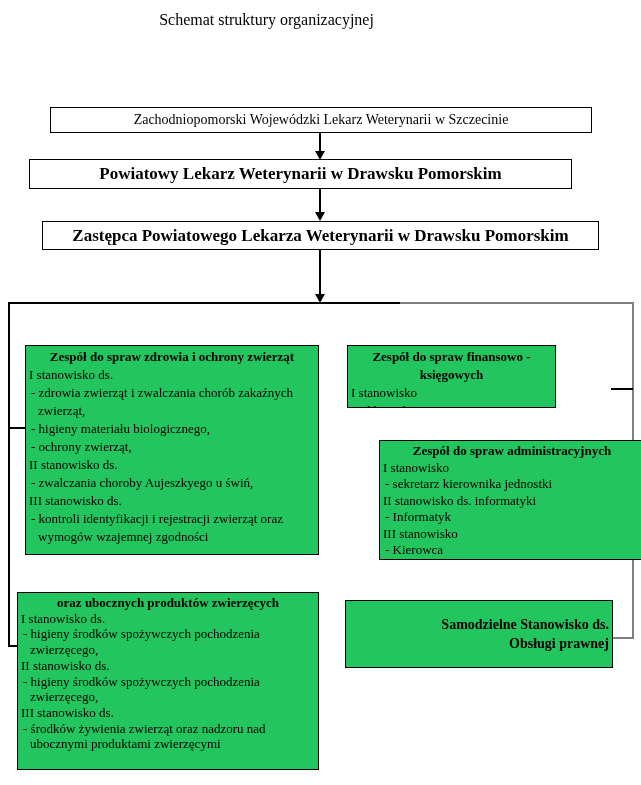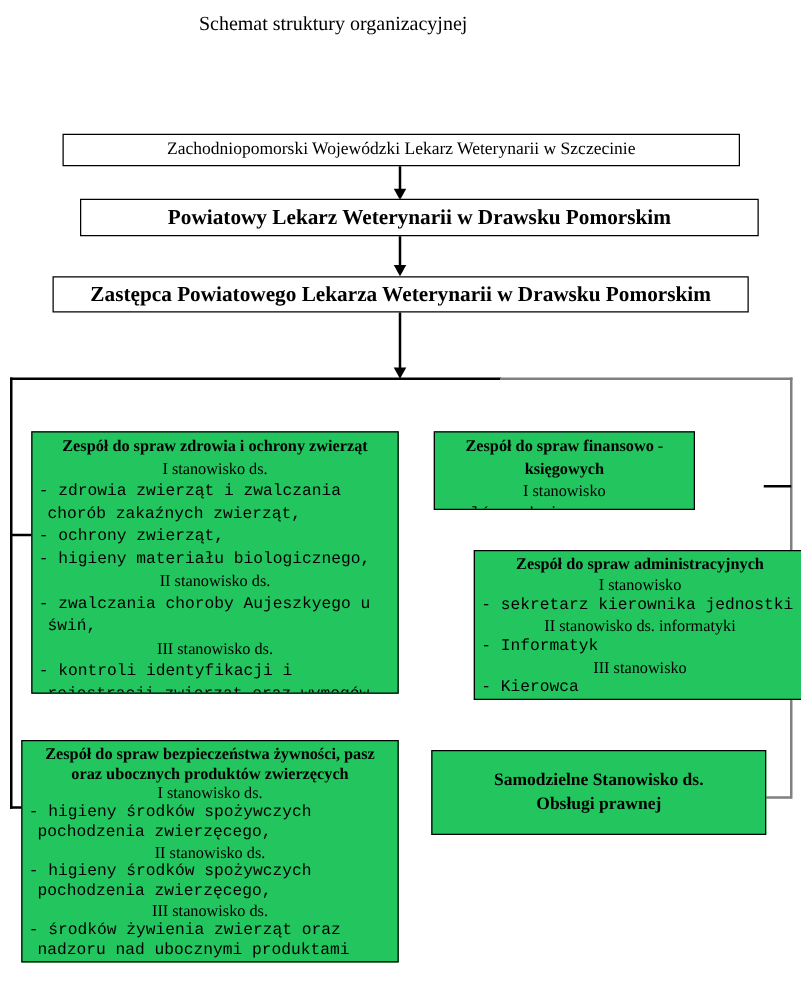--- a/index.html
+++ b/index.html
@@ -12,21 +12,21 @@
 
   
   #pageTitle { top:10px; left:0; width:533px; text-align:center;
     font-size:16px; line-height:19px; }
 
   
   .org-box { position:absolute; border:1px solid #000; background:#fff;
     text-align:center; box-sizing:border-box; }
   #boxTop   { left:50px; top:107px; width:542px; height:26px;
     font-size:14px; line-height:24px; }
-  #boxMid   { left:64px; top:159px; width:543px; height:30px;
+  #boxMid   { left:29px; top:159px; width:543px; height:30px;
     font-size:17px; line-height:28px; font-weight:bold; }
   #boxDep   { left:42px; top:221px; width:557px; height:29px;
     font-size:17px; line-height:27px; font-weight:bold; }
 
   
   .aline { position:absolute; width:2px; background:#000; }
   .ahead { position:absolute; width:0; height:0;
     border-left:5px solid transparent; border-right:5px solid transparent;
     border-top:9px solid #000; }
   #a1l { left:319px; top:133px; height:19px; }  #a1h { left:315px; top:151px; }
@@ -43,30 +43,30 @@
   #sL1 { left:8px;   top:427px; width:18px; height:2px; }
   #sL2 { left:8px;   top:645px; width:10px; height:2px; }
   #sR1 { left:611px; top:388px; width:22px; height:2px; }
   #sR2 { left:613px; top:492px; width:20px; height:2px; }
   #sR3 { left:613px; top:637px; width:20px; height:2px; }
 
   
   .team-box { position:absolute; background:#22c55e; border:1px solid #000;
     box-sizing:border-box; font-size:13px; padding:2px 3px; overflow:hidden; }
   .team-title { font-weight:bold; text-align:center; }
-  .tl.c { text-align:center; }
-  .tl.i { text-align:left; padding-left:9px; text-indent:-7px;font-family:Liberation Mono, monospace; }
+  .tl.c { }
+  .tl.i { text-align:left; padding-left:9px; text-indent:-7px; }
 
   #teamHealth  { left:25px;  top:345px; width:294px; height:210px; line-height:18px; }
   #teamFinance { left:347px; top:345px; width:209px; height:63px;  line-height:18px; }
   #teamAdmin   { left:347px; top:440px; width:266px; height:120px; line-height:16.5px;margin-left:32px; }
   #teamFood    { left:17px;  top:592px; width:302px; height:178px; line-height:15.7px; }
   #teamLegal   { left:345px; top:600px; width:268px; height:68px;
     display:flex; flex-direction:column; justify-content:center;
-    font-weight:bold; font-size:14px; text-align:center; line-height:19px; }
+    font-weight:bold; font-size:14px; text-align:right; line-height:19px; }
 </style>
 </head>
 <body>
 
 <div id="stage">
 
   <div id="pageTitle" class="abs">
     <div>Schemat struktury organizacyjnej</div>
   </div>
 
@@ -98,22 +98,22 @@
   <div id="sL1" class="cline"></div>
   <div id="sL2" class="cline"></div>
   <div id="sR1" class="cline"></div>
   <div id="sR2" class="cline"></div>
   <div id="sR3" class="cline cgray"></div>
 
   <div id="teamHealth" class="team-box">
     <div class="team-title">Zespół do spraw zdrowia i ochrony zwierząt</div>
     <div class="tl c">I stanowisko ds.</div>
     <div class="tl i">- zdrowia zwierząt i zwalczania chorób zakaźnych zwierząt,</div>
+    <div class="tl i">- higieny materiału biologicznego,</div>
     <div class="tl i">- ochrony zwierząt,</div>
-    <div class="tl i">- higieny materiału biologicznego,</div>
     <div class="tl c">II stanowisko ds.</div>
     <div class="tl i">- zwalczania choroby Aujeszkyego u świń,</div>
     <div class="tl c">III stanowisko ds.</div>
     <div class="tl i">- kontroli identyfikacji i rejestracji zwierząt oraz wymogów wzajemnej zgodności</div>
   </div>
 
   <div id="teamFinance" class="team-box">
     <div class="team-title">Zespół do spraw finansowo - księgowych</div>
     <div class="tl c">I stanowisko</div>
     <div class="tl i">- główny księgowy</div>
@@ -123,21 +123,20 @@
     <div class="team-title">Zespół do spraw administracyjnych</div>
     <div class="tl c">I stanowisko</div>
     <div class="tl i">- sekretarz kierownika jednostki</div>
     <div class="tl c">II stanowisko ds. informatyki</div>
     <div class="tl i">- Informatyk</div>
     <div class="tl c">III stanowisko</div>
     <div class="tl i">- Kierowca</div>
   </div>
 
   <div id="teamFood" class="team-box">
-    <div class="team-title">Zespół do spraw bezpieczeństwa żywności, pasz</div>
     <div class="team-title">oraz ubocznych produktów zwierzęcych</div>
     <div class="tl c">I stanowisko ds.</div>
     <div class="tl i">- higieny środków spożywczych pochodzenia zwierzęcego,</div>
     <div class="tl c">II stanowisko ds.</div>
     <div class="tl i">- higieny środków spożywczych pochodzenia zwierzęcego,</div>
     <div class="tl c">III stanowisko ds.</div>
     <div class="tl i">- środków żywienia zwierząt oraz nadzoru nad ubocznymi produktami zwierzęcymi</div>
   </div>
 
   <div id="teamLegal" class="team-box">

